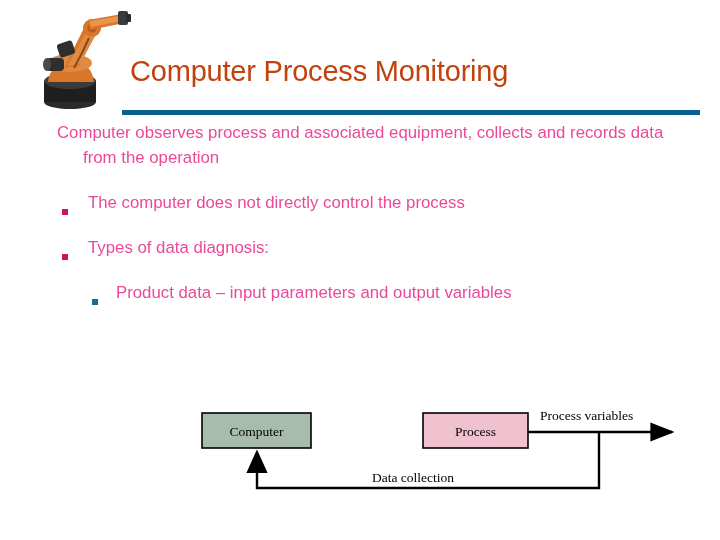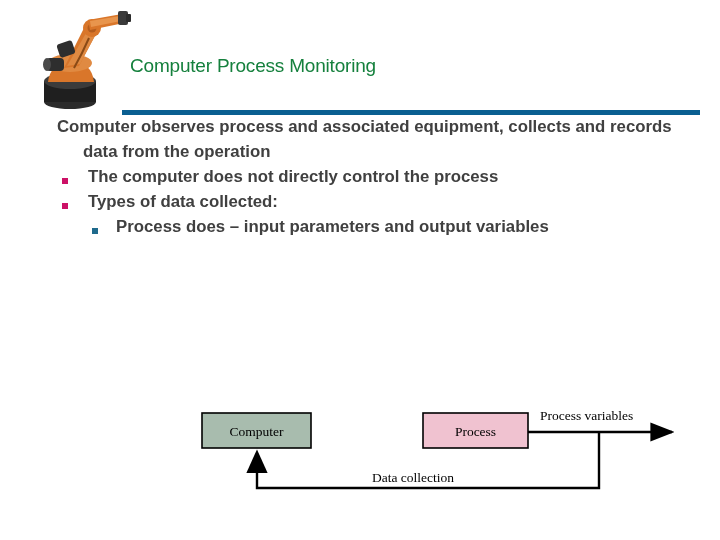--- a/index.html
+++ b/index.html
@@ -24,58 +24,58 @@
     width: 98px;
     height: 104px;
   }
 
   
   #slide-title {
     position: absolute;
     left: 130px;
     top: 55px;
     width: 570px;
-    font-size: 19px;
+    font-size: 29px;
     font-weight: normal;
     letter-spacing: -0.2px;
-    color: #15803d;
+    color: #c2410c;
     font-family: "Liberation Sans", sans-serif;
     white-space: nowrap;
   }
 
   #title-rule {
     position: absolute;
     left: 122px;
     top: 110px;
     width: 578px;
     height: 5px;
     background: #0a5f91;
   }
 
   
   #body-text {
     position: absolute;
     left: 57px;
-    top: 114px;
+    top: 120px;
     width: 630px;
     font-size: 16.8px;
     line-height: 25px;
-    color: #404040;
-    font-weight: bold;
+    color: #ec4899;
   }
 
   .lvl0 {
     margin: 0 0 0 0;
     padding-left: 26px;
     text-indent: -26px;
   }
 
   .bullet-row {
     display: flex;
-    align-items: center;
+    align-items: flex-end;
+    margin-top: 20px;
   }
   .bullet-row.l1 { margin-left: 5px; }
   .bullet-row.l2 { margin-left: 35px; }
 
   .bullet-sq {
     flex: 0 0 auto;
     width: 6px;
     height: 6px;
     margin-top: 9px;
     margin-right: 0px;
@@ -155,27 +155,27 @@
 
   <div class="bullet-row l1">
     <span class="bullet-sq pink"></span>
     <span class="bullet-gap1"></span>
     <span class="bullet-txt">The computer does not directly control the process</span>
   </div>
 
   <div class="bullet-row l1">
     <span class="bullet-sq pink"></span>
     <span class="bullet-gap1"></span>
-    <span class="bullet-txt">Types of data collected:</span>
+    <span class="bullet-txt">Types of data diagnosis:</span>
   </div>
 
   <div class="bullet-row l2">
     <span class="bullet-sq blue"></span>
     <span class="bullet-gap2"></span>
-    <span class="bullet-txt">Process does – input parameters and output variables</span>
+    <span class="bullet-txt">Product data – input parameters and output variables</span>
   </div>
 
 
 
 </div>
 
 <div id="diagram">
   <svg width="720" height="120" viewBox="0 0 720 120" xmlns="http://www.w3.org/2000/svg">
 
     <defs>

